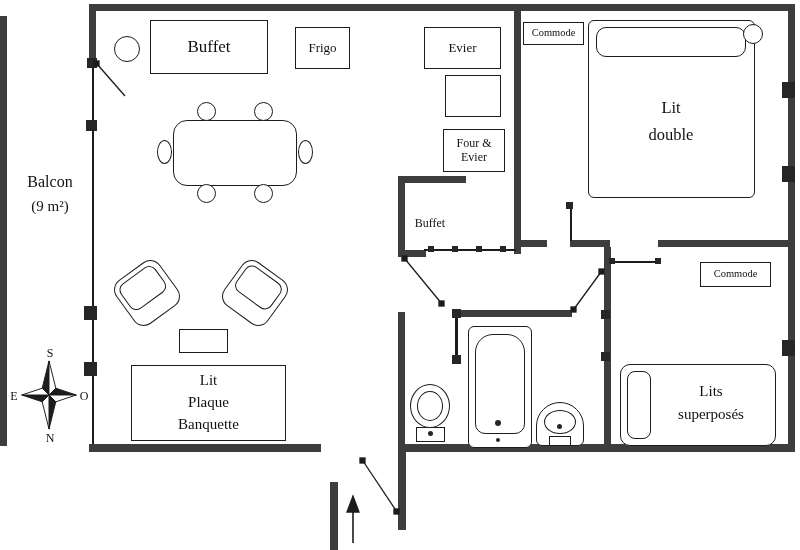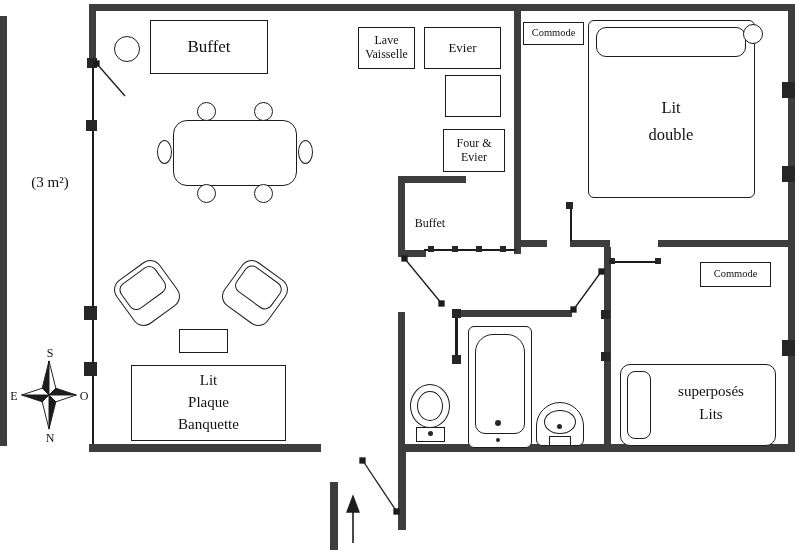--- a/index.html
+++ b/index.html
@@ -71,23 +71,22 @@
   <div class="post" style="left:452px;top:309px;width:9px;height:9px;"></div>
   <div class="post" style="left:452px;top:355px;width:9px;height:9px;"></div>
   <div class="post" style="left:601px;top:310px;width:9px;height:9px;"></div>
   <div class="post" style="left:601px;top:352px;width:9px;height:9px;"></div>
 
   <div class="box" style="left:150px;top:20px;width:118px;height:54px;font-size:17px;">
     <div>Buffet</div>
   </div>
   <div class="shape round" style="left:114px;top:36px;width:26px;height:26px;"></div>
 
-  <div class="box" style="left:358px;top:27px;width:57px;height:42px;font-size:12px;">
-    <div>Lave</div>
-    <div>Vaisselle</div>
+  <div class="box" style="left:295px;top:27px;width:55px;height:42px;font-size:13px;">
+    <div>Frigo</div>
   </div>
   <div class="box" style="left:424px;top:27px;width:77px;height:42px;font-size:13px;">
     <div>Evier</div>
   </div>
   <div class="shape" style="left:445px;top:75px;width:56px;height:42px;"></div>
   <div class="box" style="left:443px;top:129px;width:62px;height:43px;font-size:12px;">
     <div>Four &amp;</div>
     <div>Evier</div>
   </div>
 
@@ -124,41 +123,42 @@
   <div class="shape" style="left:596px;top:27px;width:150px;height:30px;border-radius:10px;border-width:1.4px;"></div>
   <div class="shape round" style="left:743px;top:24px;width:20px;height:20px;"></div>
   <div class="label" style="left:598px;top:94px;width:146px;font-size:16.5px;line-height:27px;">
     <div>Lit</div>
     <div>double</div>
   </div>
 
   <div class="shape" style="left:620px;top:364px;width:156px;height:82px;border-radius:10px;border-width:1.7px;"></div>
   <div class="shape" style="left:627px;top:371px;width:24px;height:68px;border-radius:8px;border-width:1.4px;"></div>
   <div class="label" style="left:650px;top:380px;width:122px;font-size:15px;line-height:23px;">
+    <div>Lits</div>
     <div>superposés</div>
-    <div>Lits</div>
   </div>
 
   <div class="shape round" style="left:410px;top:384px;width:40px;height:44px;"></div>
   <div class="shape round" style="left:417px;top:391px;width:26px;height:30px;border-width:1.2px;"></div>
   <div class="shape" style="left:416px;top:427px;width:29px;height:15px;border-width:1.4px;"></div>
   <div class="post round" style="left:428px;top:431px;width:5px;height:5px;"></div>
 
   <div class="shape" style="left:468px;top:326px;width:64px;height:122px;border-radius:6px;border-width:1.7px;"></div>
   <div class="shape" style="left:475px;top:334px;width:50px;height:100px;border-radius:18px 18px 10px 10px;border-width:1.3px;"></div>
   <div class="post round" style="left:495px;top:420px;width:6px;height:6px;"></div>
   <div class="post round" style="left:496px;top:438px;width:4px;height:4px;"></div>
 
   <div class="shape" style="left:536px;top:402px;width:48px;height:44px;border-radius:24px 24px 6px 6px;"></div>
   <div class="shape round" style="left:544px;top:410px;width:32px;height:24px;border-width:1.2px;"></div>
   <div class="shape" style="left:549px;top:436px;width:22px;height:10px;border-width:1.3px;"></div>
   <div class="post round" style="left:557px;top:424px;width:5px;height:5px;"></div>
 
   <div class="label" style="left:8px;top:170px;width:84px;font-size:16px;line-height:24px;">
-    <div style="font-size:15px;">(3 m²)</div>
+    <div>Balcon</div>
+    <div style="font-size:15px;">(9 m²)</div>
   </div>
   <div class="label" style="left:402px;top:216px;width:56px;font-size:12px;">
     <div>Buffet</div>
   </div>
 
   <div style="position:absolute;left:8px;top:346px;width:84px;height:100px;">
     <div class="label" style="left:0;right:0;top:0;font-size:12px;">S</div>
     <svg width="60" height="72" viewBox="0 0 60 74" style="position:absolute;left:11px;top:13px;">
       <g stroke="#1c1c1c" stroke-width="1">
         <polygon points="30,2 30,37 23,30" fill="#1c1c1c"></polygon>

